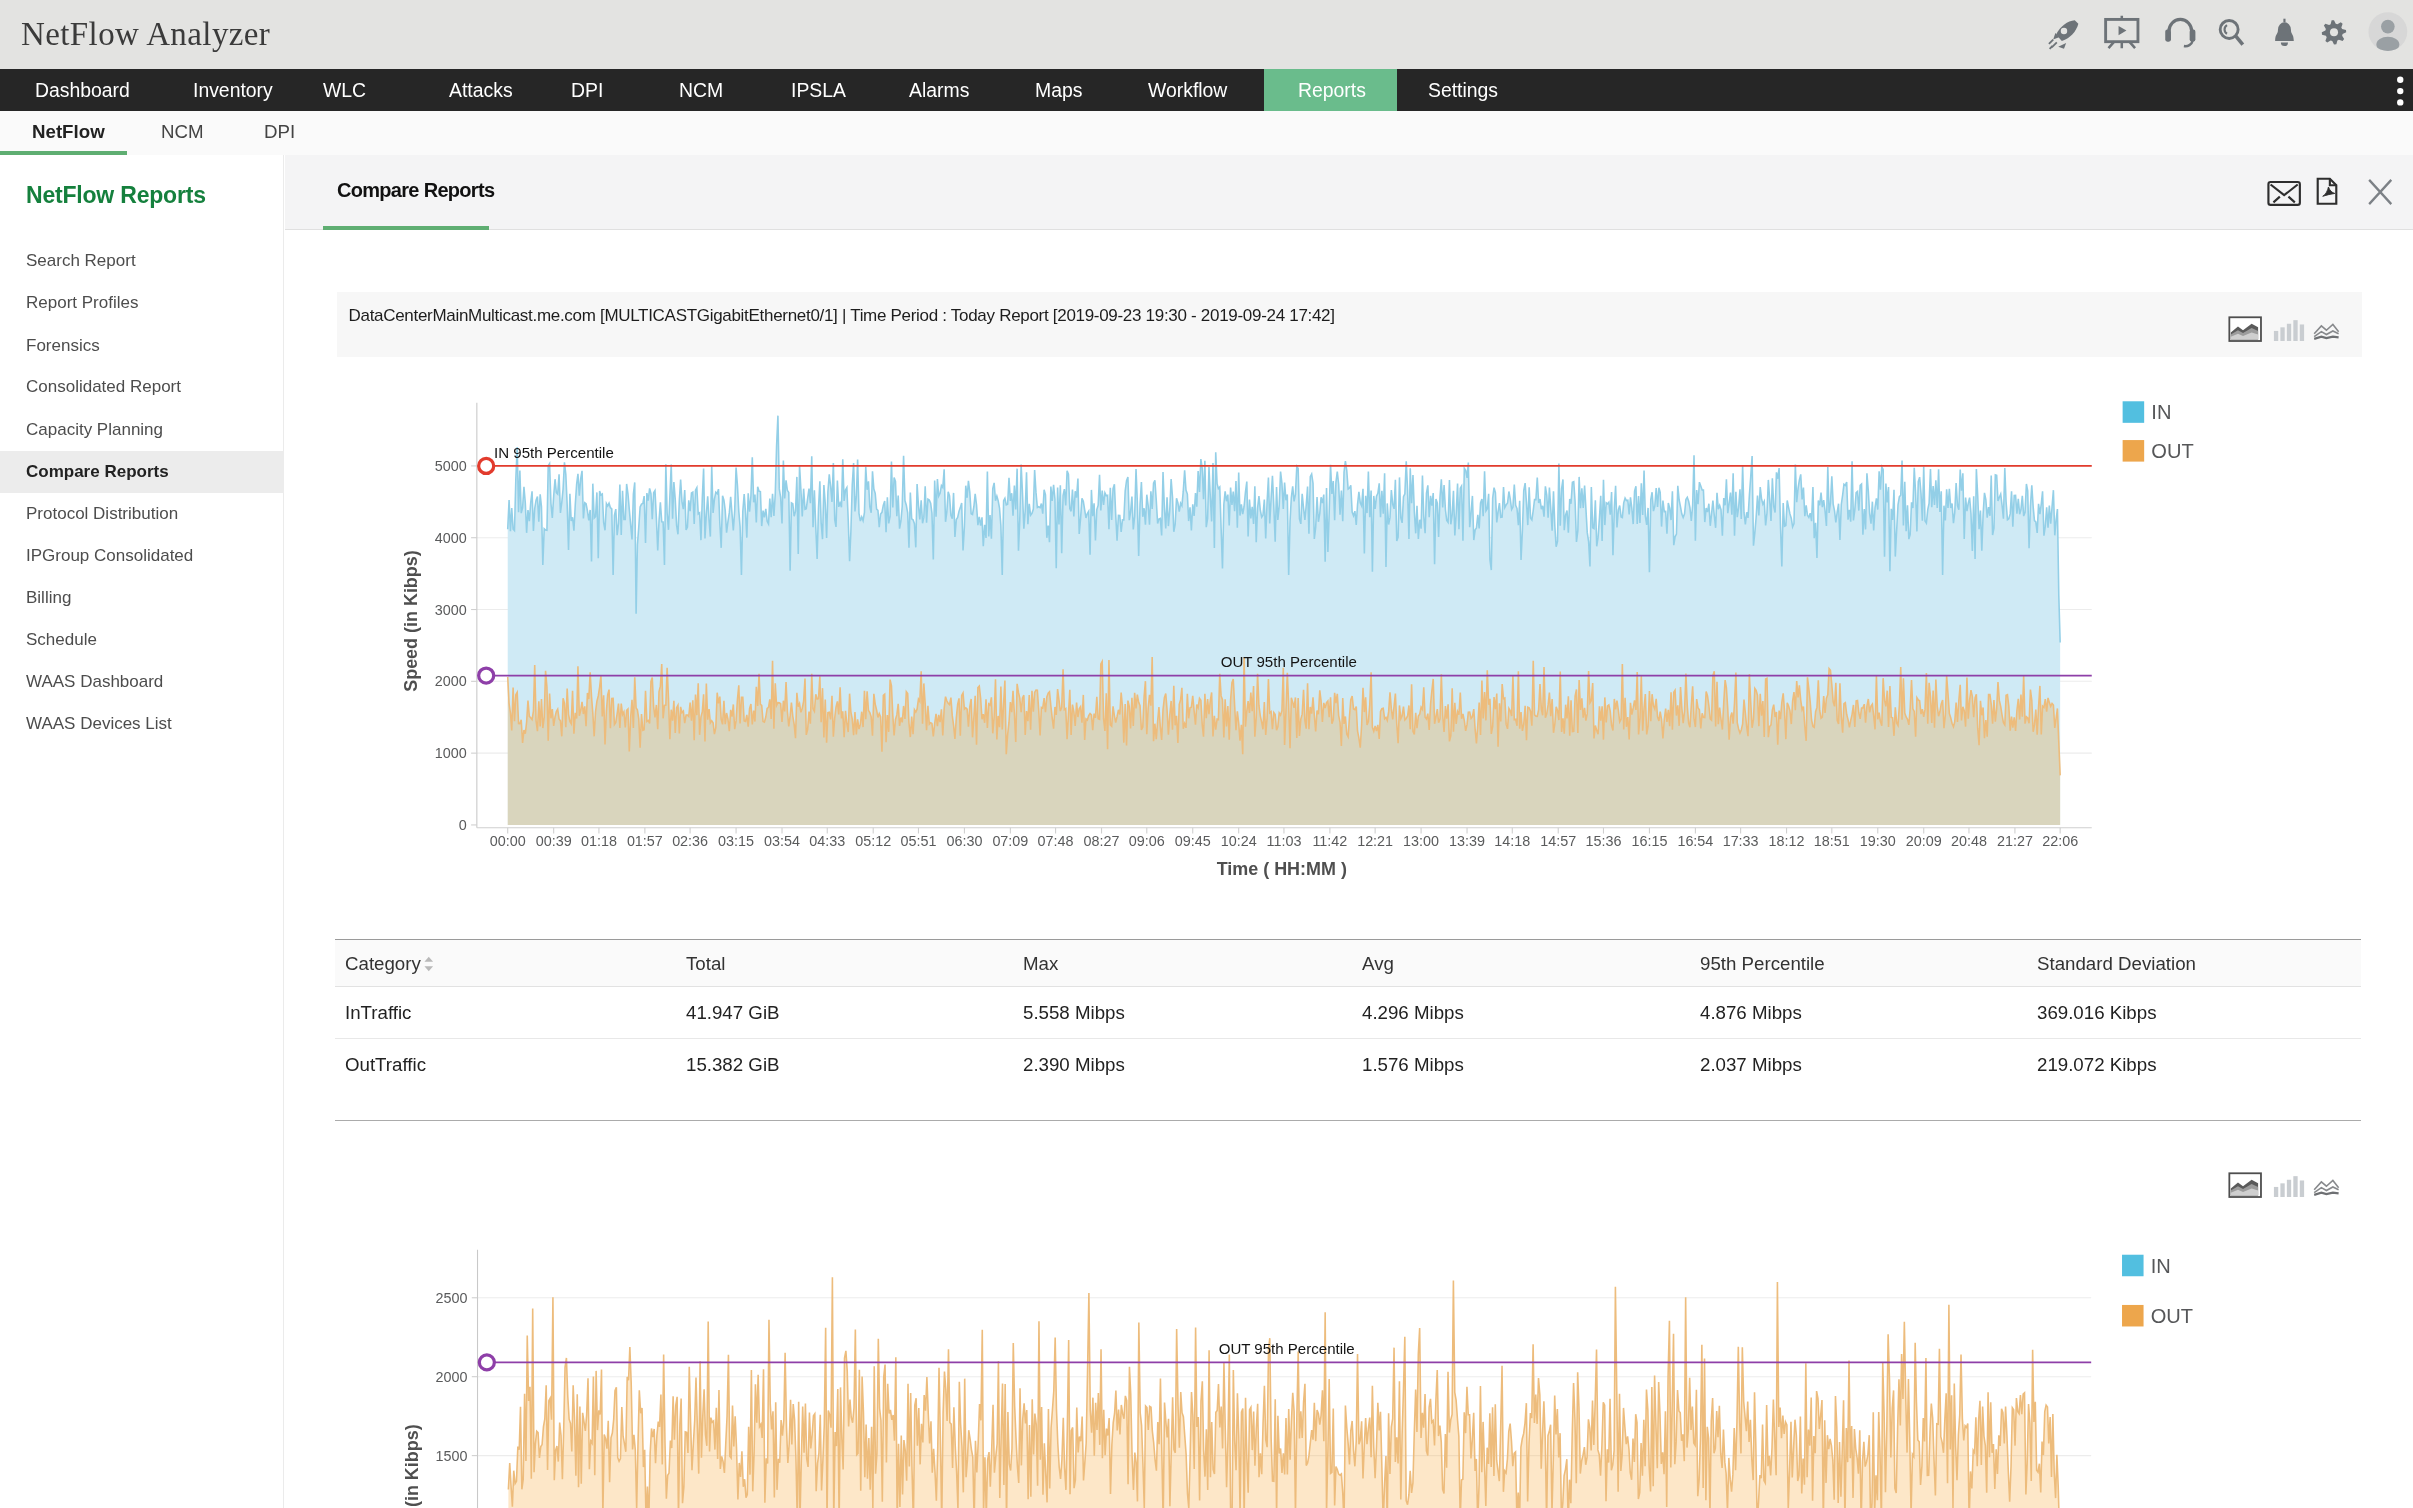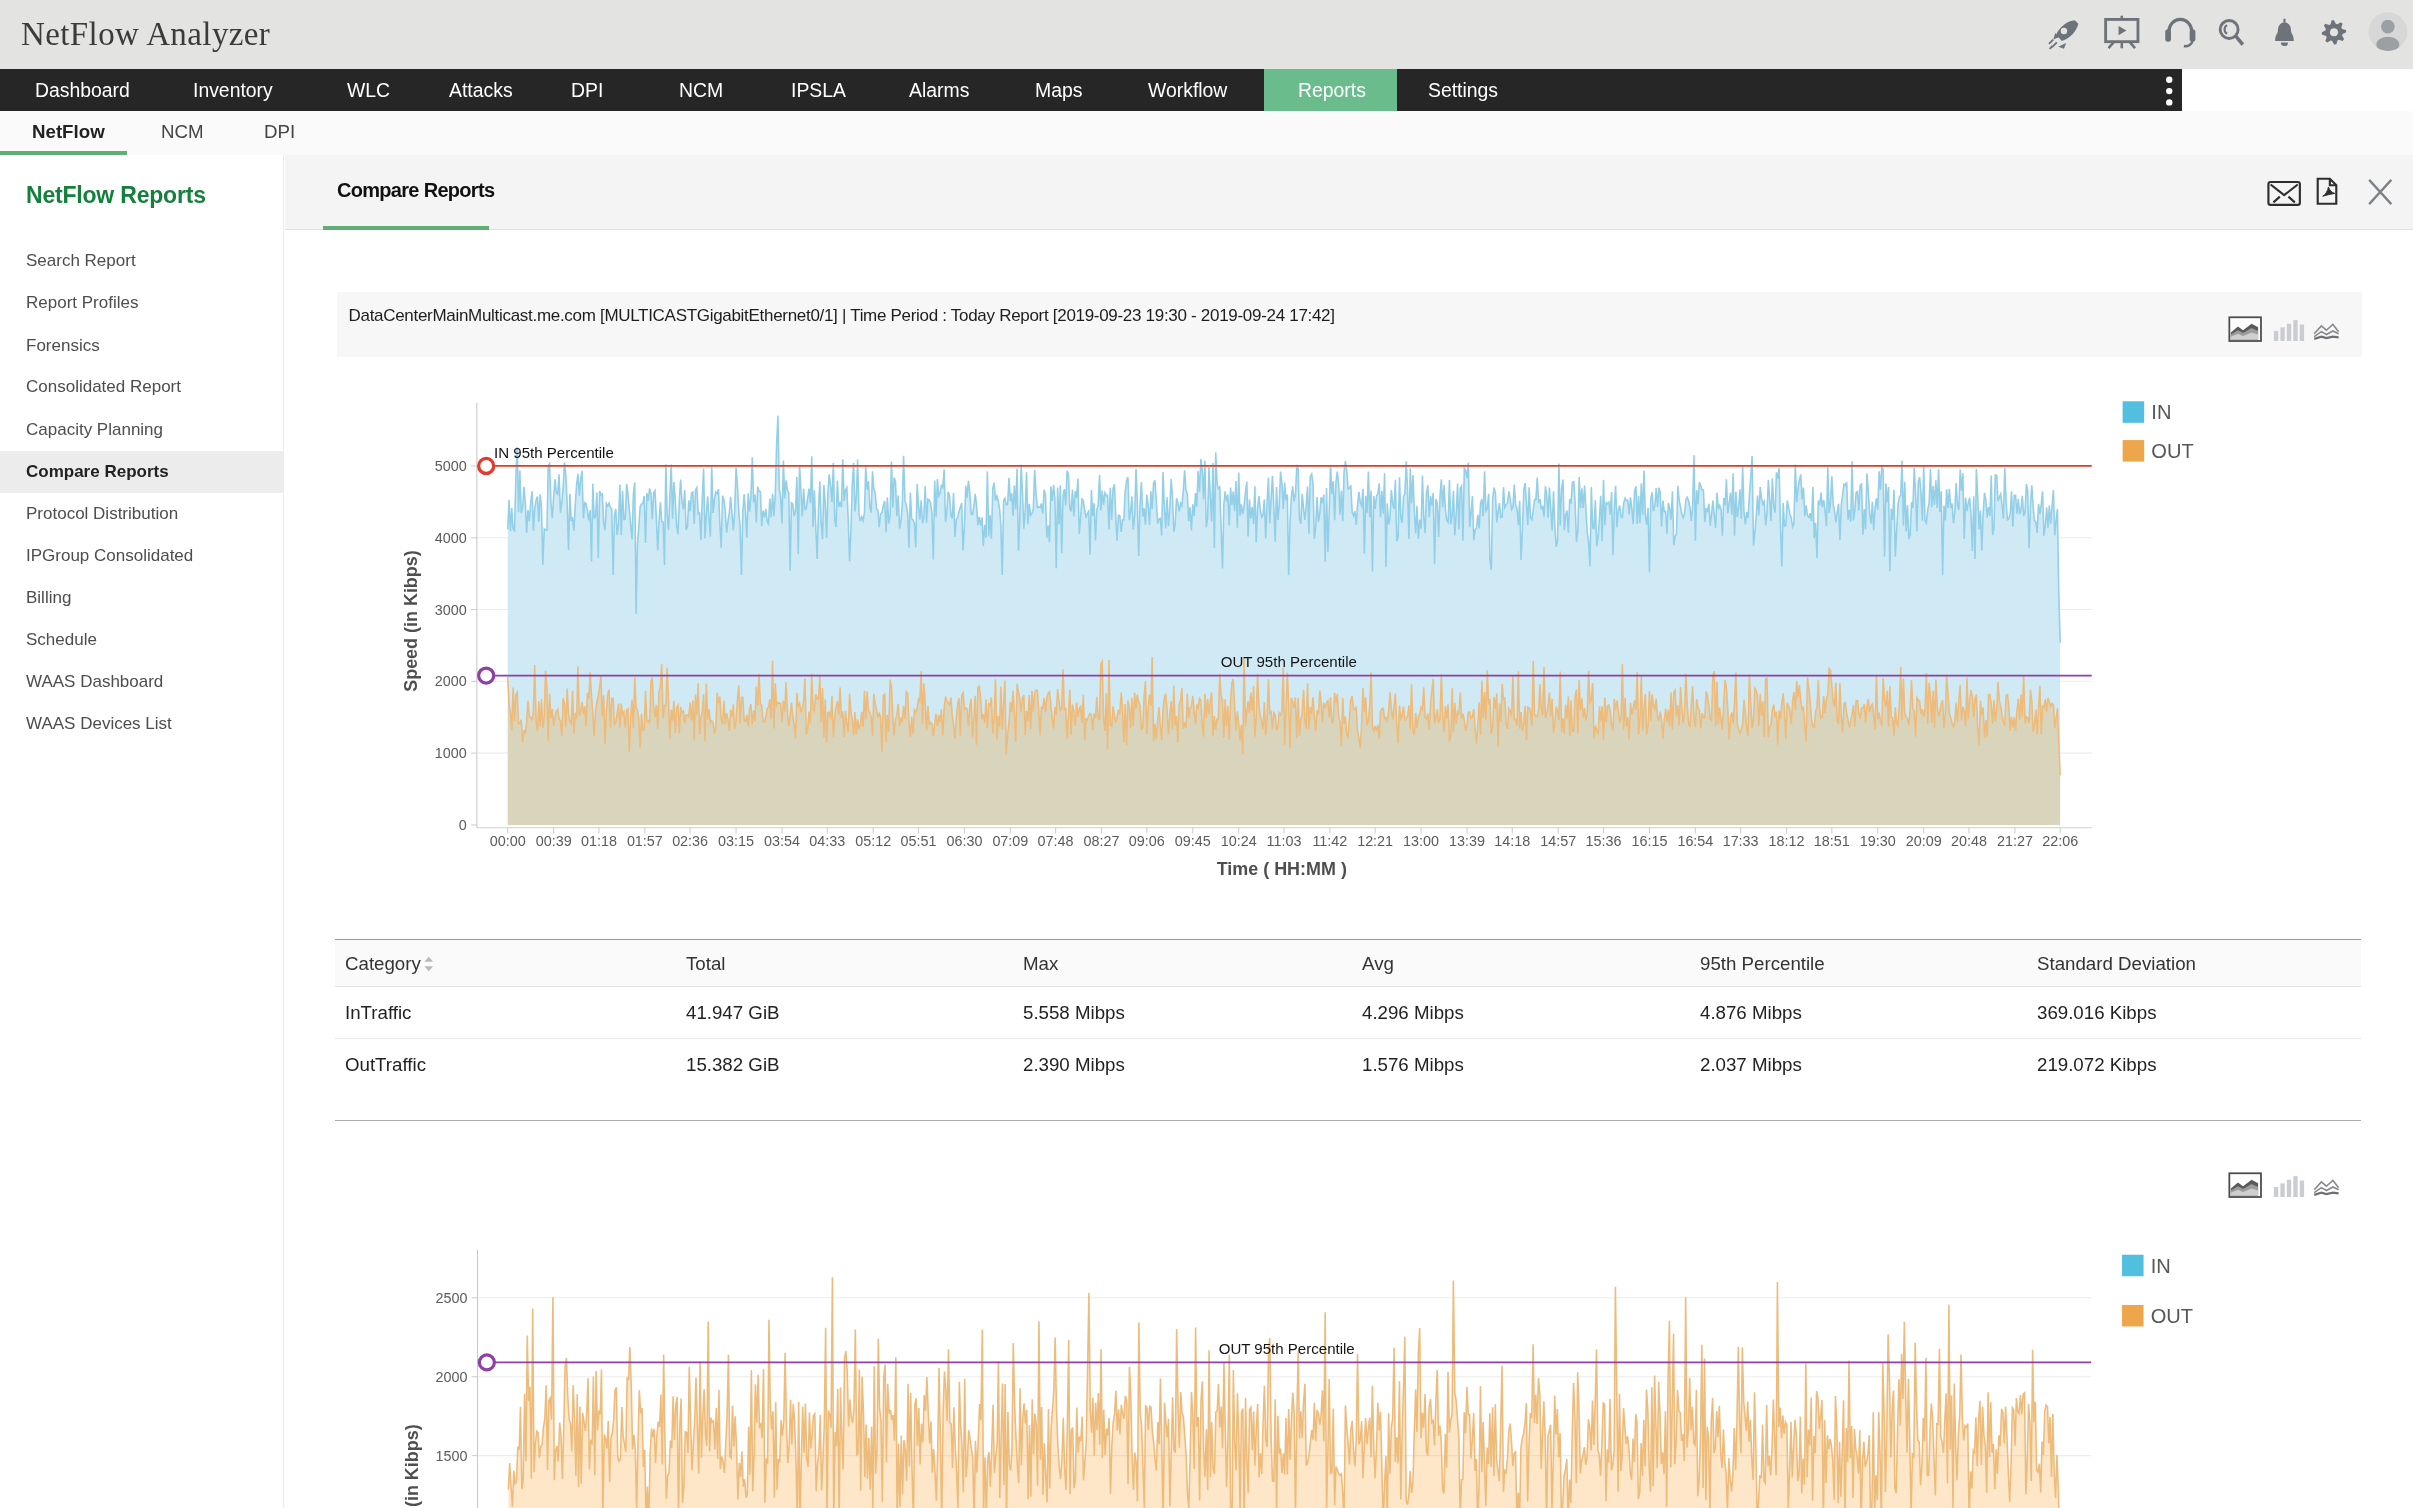--- a/index.html
+++ b/index.html
@@ -1,20 +1,20 @@
 <!DOCTYPE html>
 <html style="font-size:11.5px"><head><meta charset="utf-8">
 <style>
 * { margin:0; padding:0; box-sizing:border-box; }
 body { font-family:"Liberation Sans", sans-serif; width:2413px; height:1508px; overflow:hidden; background:#fff; }
 #page { position:relative; width:2413px; height:1508px; overflow:hidden; }
 .abs { position:absolute; }
 #hdr { left:0; top:0; width:2413px; height:69px; background:#e3e3e1;padding-left:44px; }
 #hdr h1 { position:absolute; left:21px; top:16px; font-family:"Liberation Serif", serif; font-weight:400; font-size:33px; color:#3b3b3b; letter-spacing:0.4px; }
-#nav { left:0; top:69px; width:2182px; height:42px; background:#262626; }
+#nav { left:0; top:69px; width:2413px; height:42px; background:#262626; }
 .nitem { position:absolute; top:0; height:42px; line-height:42px; color:#fff; font-size:19.4px; }
 #navgreen { position:absolute; left:1264px; top:0; width:133px; height:42px; background:#6abc8c; }
 #navgreen span { position:absolute; left:34px; top:0; height:42px; line-height:42px; color:#fff; font-size:19.4px; }
 #subnav { left:0; top:111px; width:2413px; height:44px; background:#fafafa;padding-left:44px; }
 .snitem { position:absolute; top:0; height:44px; line-height:42px; font-size:18.7px; color:#444; }
 #snuline { position:absolute; left:0; top:40px; width:127px; height:4.3px; background:#5fae72; }
 #sidebar { left:0; top:155px; width:284px; height:1353px; background:#fff; border-right:0.7px solid #ebebeb; }
 #sidebar h2 { position:absolute; left:26px; top:26.6px; font-size:23px; font-weight:700; color:#15803d; letter-spacing:-0.2px; }
 .sitem { position:absolute; left:0; width:284px; height:42px; line-height:42px; padding-left:26px; font-size:17px; color:#4d4d4d; }
 #tabstrip { left:285px; top:155px; width:2128px; height:75px; background:#f4f4f5; border-bottom:0.7px solid #e0e0e0; }
@@ -65,21 +65,21 @@
         <circle cx="3325" cy="44" r="27"></circle>
       </clipPath>
  <g clip-path="url(#av)">
         <circle cx="3325" cy="37" r="9.5" fill="#9aa0a4"></circle>
         <ellipse cx="3325" cy="62" rx="16" ry="11" fill="#9aa0a4"></ellipse>
       </g>
 </svg>
 <div class="abs" id="nav">
       <span class="nitem" style="left:35px">Dashboard</span>
 <span class="nitem" style="left:193px">Inventory</span>
-<span class="nitem" style="left:347px">WLC</span>
+<span class="nitem" style="left:323px">WLC</span>
 <span class="nitem" style="left:449px">Attacks</span>
 <span class="nitem" style="left:571px">DPI</span>
 <span class="nitem" style="left:679px">NCM</span>
 <span class="nitem" style="left:791px">IPSLA</span>
 <span class="nitem" style="left:909px">Alarms</span>
 <span class="nitem" style="left:1035px">Maps</span>
 <span class="nitem" style="left:1148px">Workflow</span>
 <span class="nitem" style="left:1428px">Settings</span>
  <div id="navgreen">
         <span>Reports</span>

